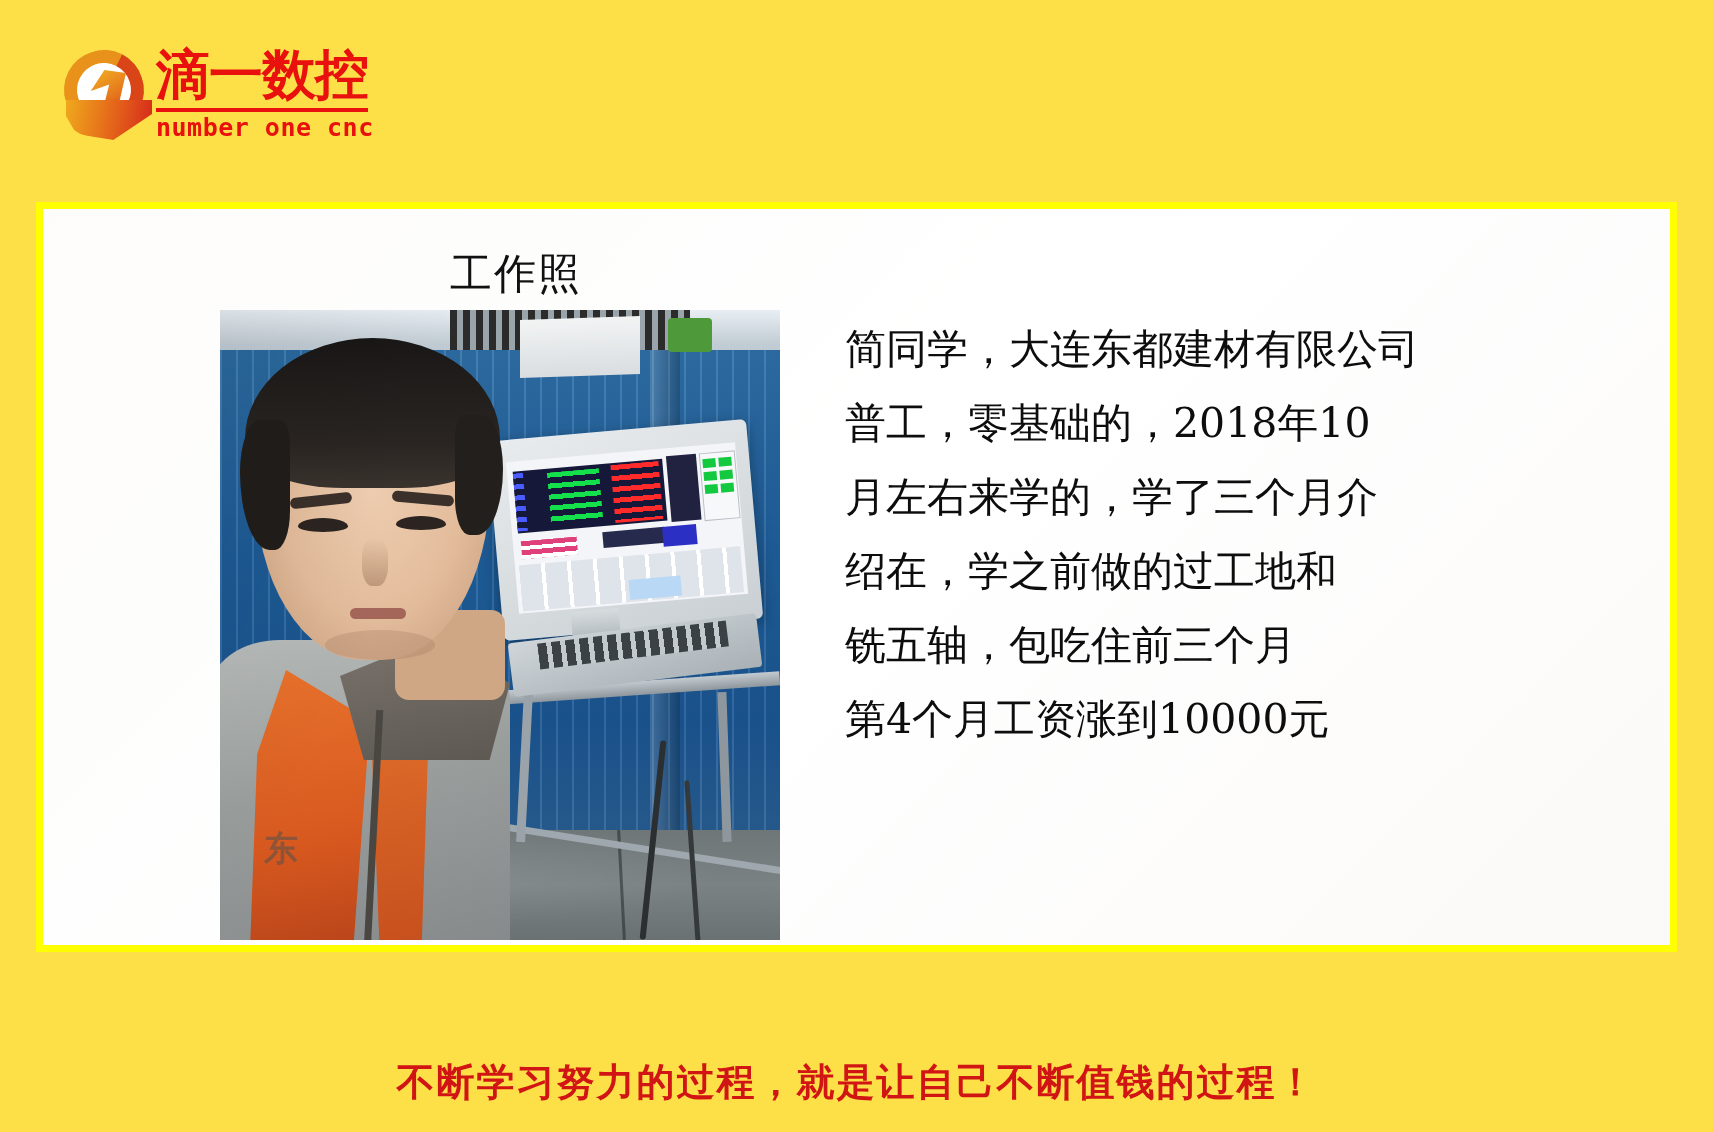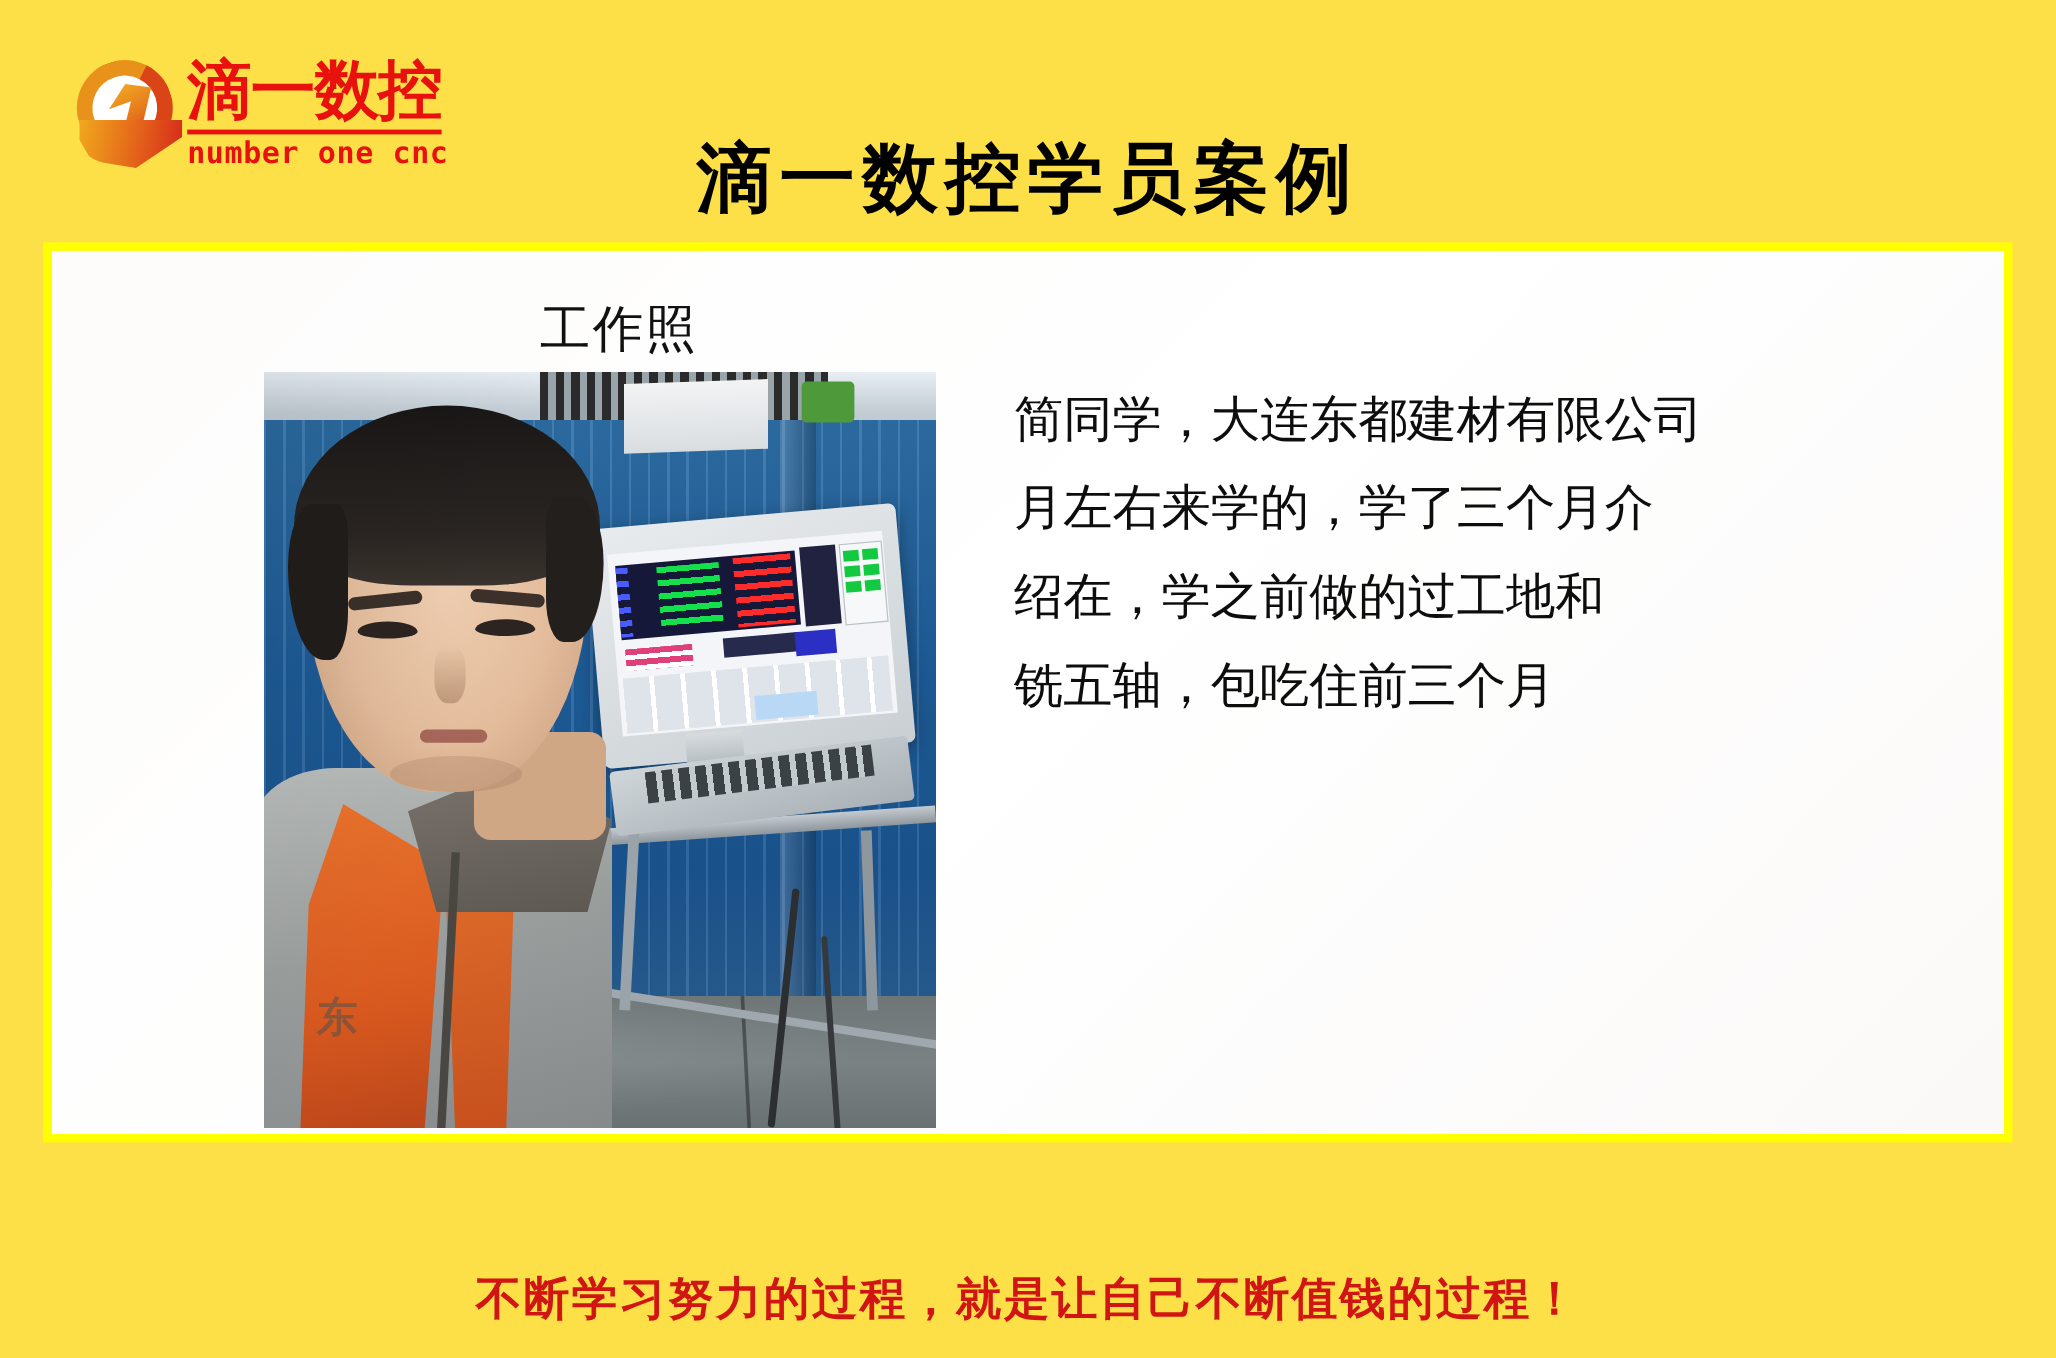--- a/index.html
+++ b/index.html
@@ -445,21 +445,20 @@
   <div class="logo">
     <div class="logo-mark">
       <div class="logo-ring"></div>
       <div class="logo-one"></div>
       <div class="logo-swoosh"></div>
     </div>
     <div class="logo-cn">滴一数控</div>
     <div class="logo-en">number one cnc</div>
   </div>
 
-  <div class="page-title">滴一数控学员案例</div>
 
   <div class="frame"></div>
 
   <div class="photo-label">工作照</div>
 
   <div class="photo">
     <div class="ph-layer ph-tarp-top"></div>
     <div class="ph-layer ph-tarp"></div>
     <div class="ph-layer ph-tarp-fold-a"></div>
     <div class="ph-layer ph-tarp-fold-b"></div>
@@ -520,20 +519,22 @@
     <div class="ph-layer ph-eye-r"></div>
     <div class="ph-layer ph-nose"></div>
     <div class="ph-layer ph-mouth"></div>
     <div class="ph-layer ph-chin"></div>
     <div class="ph-layer ph-logo-text">东</div>
     <div class="ph-layer ph-shadow-overlay"></div>
   </div>
 
   <div class="body-text">
     <div class="body-line">简同学，大连东都建材有限公司</div>
+    <div class="body-line">普工，零基础的，2018年10</div>
     <div class="body-line">月左右来学的，学了三个月介</div>
     <div class="body-line">绍在，学之前做的过工地和</div>
     <div class="body-line">铣五轴，包吃住前三个月</div>
+    <div class="body-line">第4个月工资涨到10000元</div>
   </div>
 
   <div class="footer-slogan">不断学习努力的过程，就是让自己不断值钱的过程！</div>
 
 </div>
 
 </body></html>

